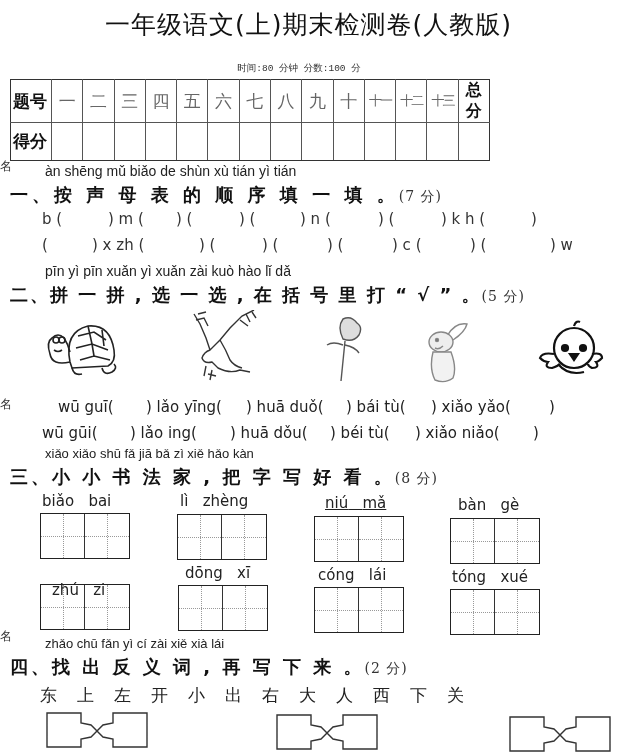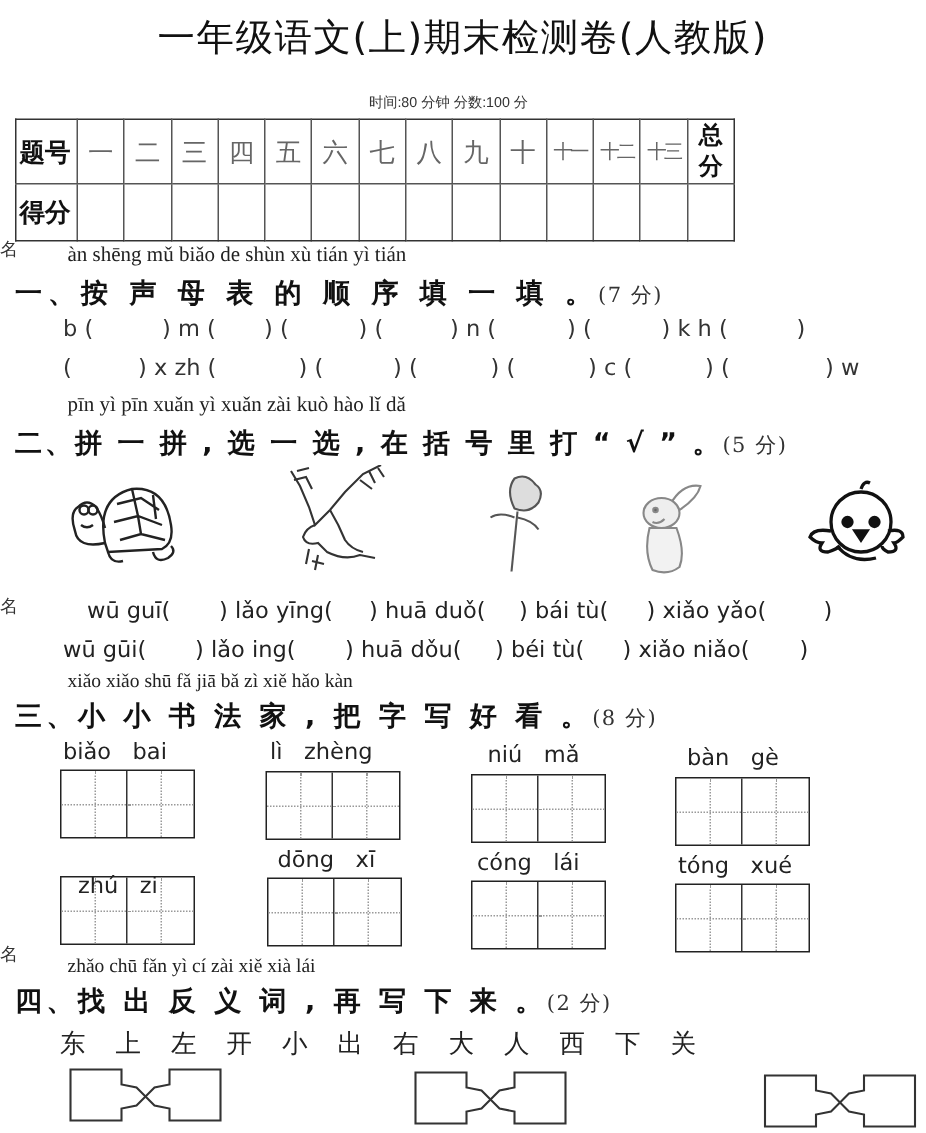--- a/index.html
+++ b/index.html
@@ -7,21 +7,21 @@
     width: 617px; height: 755px; position: relative; overflow: hidden;
     font-family: "DejaVu Sans", "Liberation Sans", sans-serif; color: #1a1a1a;
   }
   .abs { position: absolute; }
   .title {
     left: 0; width: 617px; top: 8px; text-align: center;
     font-size: 25px; font-weight: normal; letter-spacing: 1px; color: #111;
   }
   .subtitle {
     left: 0; width: 598px; top: 62px; text-align: center;
-    font-family: Liberation Sans, sans-serif; font-size: 9.5px; color: #333;
+    font-family: Liberation Mono, monospace; font-size: 9.5px; color: #333;
   }
   table.score {
     position: absolute; left: 10px; top: 79px; width: 480px;
     border-collapse: collapse; table-layout: fixed;
   }
   table.score td {
     border: 1px solid #555; height: 37px; padding: 0; text-align: center;
     font-family: "DejaVu Serif", "Liberation Serif", serif; font-size: 17px; color: #666;
   }
   table.score td.head {
@@ -30,21 +30,21 @@
   }
   table.score td.total {
     font-family: "DejaVu Sans", "Liberation Sans", sans-serif; color: #111; font-weight: bold; font-size: 16px;
   }
   table.score tr:first-child td { border-top: 1.5px solid #333; }
   table.score tr:last-child td { border-bottom: 1.5px solid #333; }
   table.score td:first-child { border-left: 1.5px solid #333; }
   table.score td:last-child { border-right: 1.5px solid #333; margin-left: 16px; }
   table.score td.small { font-size: 13px; letter-spacing: -2px; }
 
-  .pinyin { font-family: Liberation Serif, serif; font-size: 14px; color: #222; white-space: nowrap; }
+  .pinyin { font-family: Liberation Sans, sans-serif; font-size: 14px; color: #222; white-space: nowrap; }
   .heading { font-size: 18px; font-weight: bold; color: #111; white-space: nowrap; letter-spacing: 4px; }
   .heading .pts { font-family: "DejaVu Serif", "Liberation Serif", serif; font-weight: normal; font-size: 14px; letter-spacing: 1px; color: #333; }
   .row { font-size: 15px; color: #333; white-space: nowrap; }
   .slot { display: inline-block; }
   .margin-mark { left: 0; font-size: 12px; color: #333; }
 
   .pic { position: absolute; }
   .grid-pair { position: absolute; width: 90px; height: 46px; border: 1.6px solid #222; box-sizing: border-box; }
   .grid-pair .cell { position: absolute; top: 0; width: 50%; height: 100%; box-sizing: border-box; }
   .grid-pair .cell.left { left: 0; border-right: 1.2px solid #333; }
@@ -188,21 +188,21 @@
 <div class="grid-label" style="left:42px; top:492px;"><span>biǎo</span>&nbsp;&nbsp;&nbsp;<span>bai</span></div>
 <div class="grid-pair" style="left:40px; top:513px;">
     <div class="cell left"></div>
     <div class="cell right"></div>
   </div>
 <div class="grid-label" style="left:180px; top:492px;"><span>lì</span>&nbsp;&nbsp;&nbsp;<span>zhèng</span></div>
 <div class="grid-pair" style="left:177px; top:514px;">
     <div class="cell left"></div>
     <div class="cell right"></div>
   </div>
-<div class="grid-label" style="left:325px; top:494px;"><span>niú</span>&nbsp;&nbsp;&nbsp;<span>mǎ</span></div>
+<div class="grid-label" style="left:325px; top:494px;text-decoration:underline;"><span>niú</span>&nbsp;&nbsp;&nbsp;<span>mǎ</span></div>
 <div class="grid-pair" style="left:314px; top:516px;">
     <div class="cell left"></div>
     <div class="cell right"></div>
   </div>
 <div class="grid-label" style="left:458px; top:496px;"><span>bàn</span>&nbsp;&nbsp;&nbsp;<span>gè</span></div>
 <div class="grid-pair" style="left:450px; top:518px;">
     <div class="cell left"></div>
     <div class="cell right"></div>
   </div>
 

